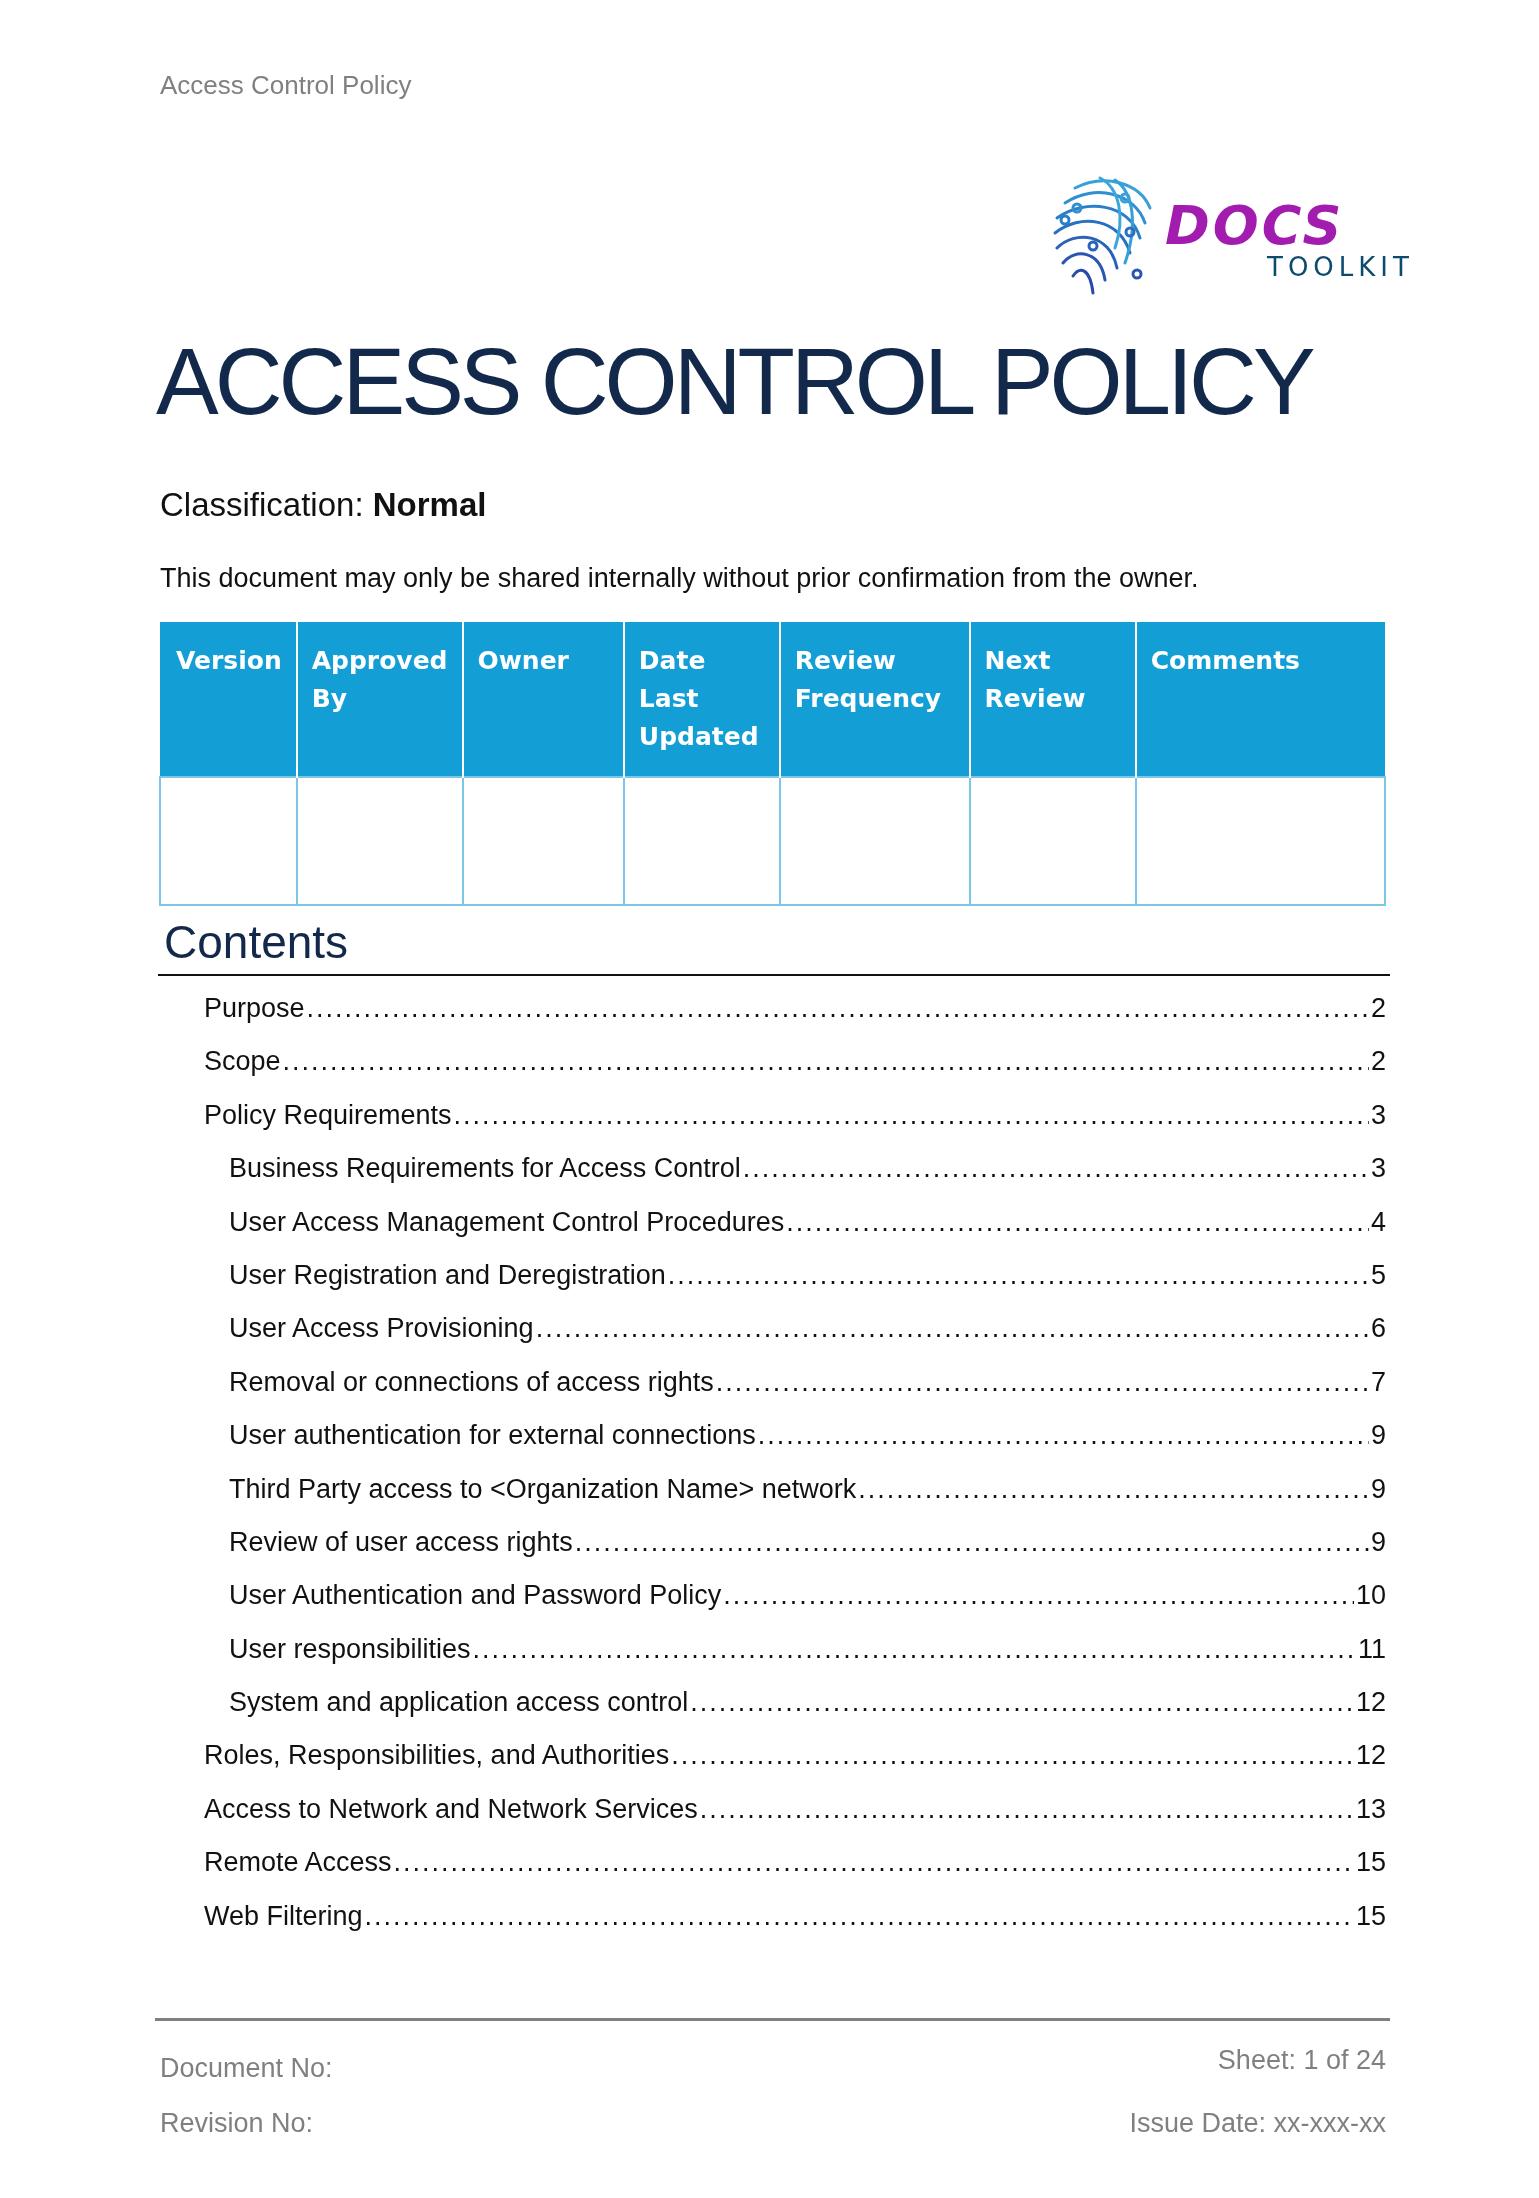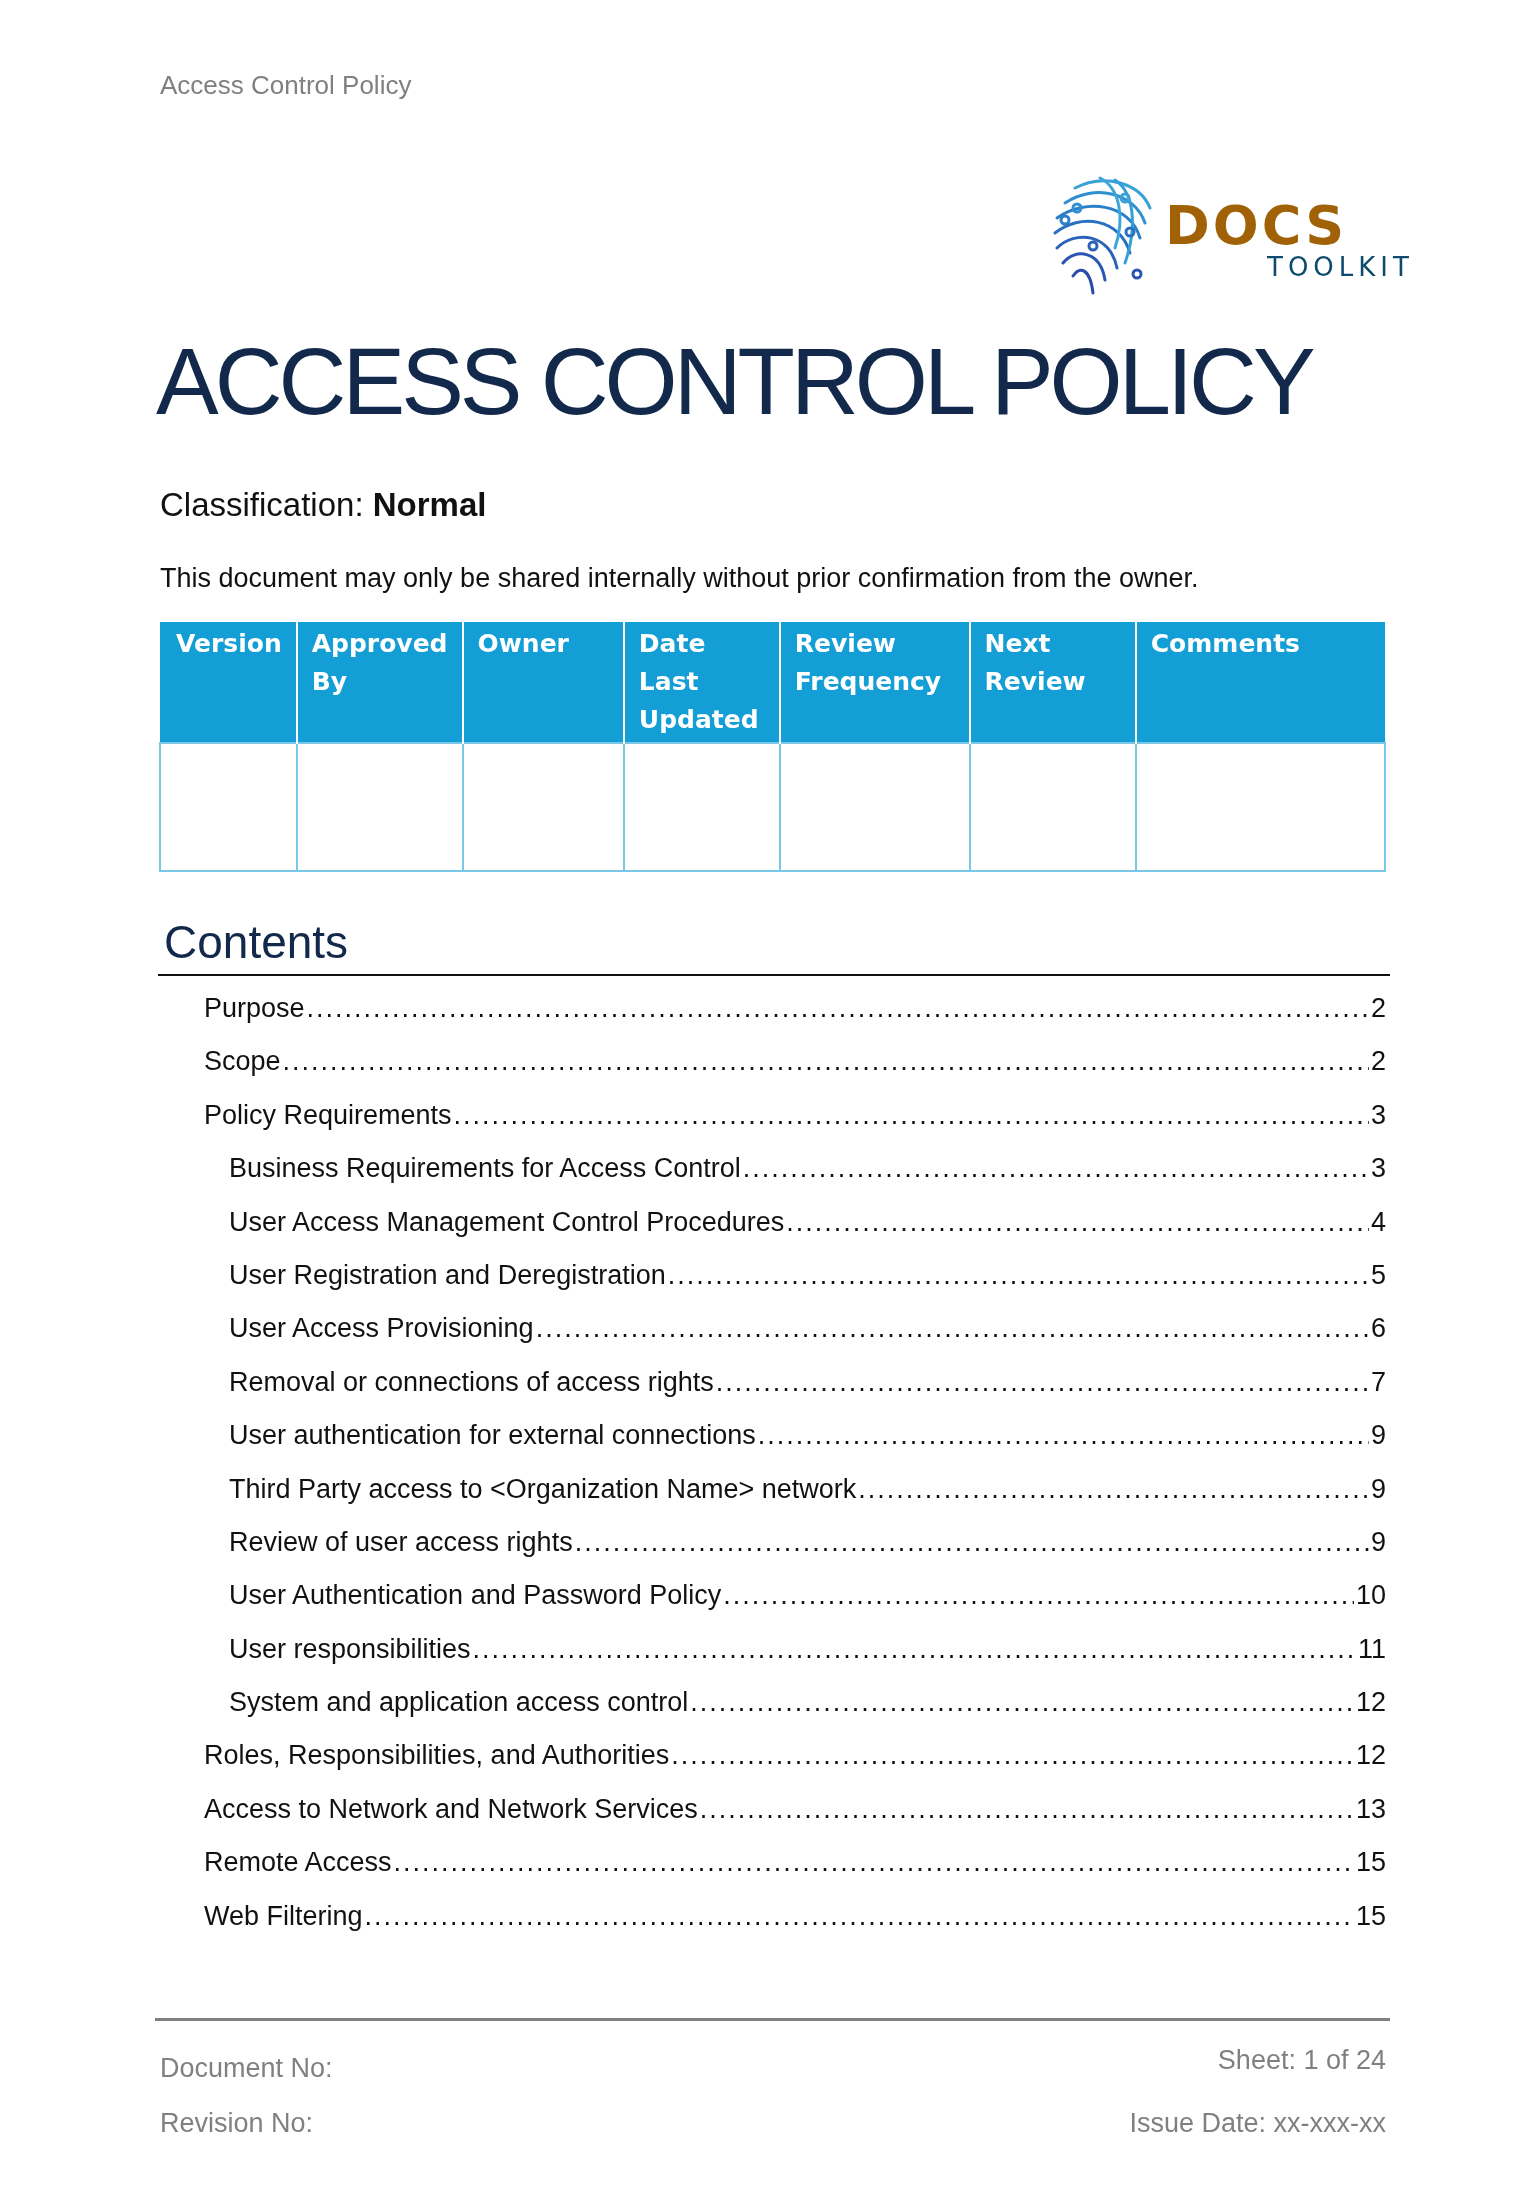--- a/index.html
+++ b/index.html
@@ -2,32 +2,32 @@
 <html><head>
   <meta charset="utf-8">
   <style>
     html, body { margin: 0; padding: 0; background: #ffffff; }
     body { width: 1539px; height: 2198px; position: relative; overflow: hidden;
       font-family: "Liberation Sans", sans-serif; color: #111111; }
     .running-header { position: absolute; left: 160px; top: 70px; font-size: 26px; color: #808080; }
     .logo { position: absolute; left: 1045px; top: 168px; width: 350px; height: 135px; }
     .logo svg { position: absolute; left: 0; top: 0; }
     .logo-docs { position: absolute; left: 120px; top: 26px; font-size: 54px; font-weight: bold;
-      color: #a16207; letter-spacing: 3px; font-family: "DejaVu Sans", sans-serif; }
+      color: #a21caf; letter-spacing: 3px; font-family: "DejaVu Sans", sans-serif; font-style: italic; }
     .logo-toolkit { position: absolute; left: 222px; top: 84px; font-size: 26px; color: #0c4a6e;
       letter-spacing: 5px; font-family: "DejaVu Sans", sans-serif; }
     .title { position: absolute; left: 156px; top: 335px; font-size: 94px; color: #13294b;
       letter-spacing: -4px; font-family: "Liberation Sans", sans-serif; line-height: 1; }
     .classification { position: absolute; left: 160px; top: 486px; font-size: 33px; }
     .classification b { font-weight: bold; }
     .notice { position: absolute; left: 160px; top: 563px; font-size: 27px; }
     table.meta { position: absolute; left: 159px; top: 622px; width: 1227px; border-collapse: collapse;
       font-family: "DejaVu Sans", sans-serif; }
     table.meta th { background: #149ed6; color: #ffffff; font-size: 25px; font-weight: bold; text-align: left;
-      vertical-align: top; padding: 3px 14px; height: 94px; border-left: 2px solid #ffffff; line-height: 38px; }
+      vertical-align: top; padding: 20px 14px; height: 94px; border-left: 2px solid #ffffff; line-height: 38px; }
     table.meta th:first-child { border-left: none; padding-left: 16px; }
     table.meta td { height: 124px; border: 2px solid #7bc7e8; }
     .contents-title { position: absolute; left: 164px; top: 915px; font-size: 46px; color: #13294b; }
     .contents-rule { position: absolute; left: 158px; top: 974px; width: 1232px; height: 2px; background: #111; }
     .toc { position: absolute; left: 160px; top: 982px; width: 1226px; }
     .toc-row { display: flex; align-items: baseline; height: 53.4px; font-size: 27px; line-height: 53px; }
     .toc-row.l2 { padding-left: 25px; }
     .toc-label { white-space: nowrap; margin-left: 44px; }
     .toc-dots { flex: 1; overflow: hidden; white-space: nowrap; margin: 0 2px; color: #111; letter-spacing: 2px; }
     .toc-dots::after { content: "........................................................................................................................................................................................................................"; }

